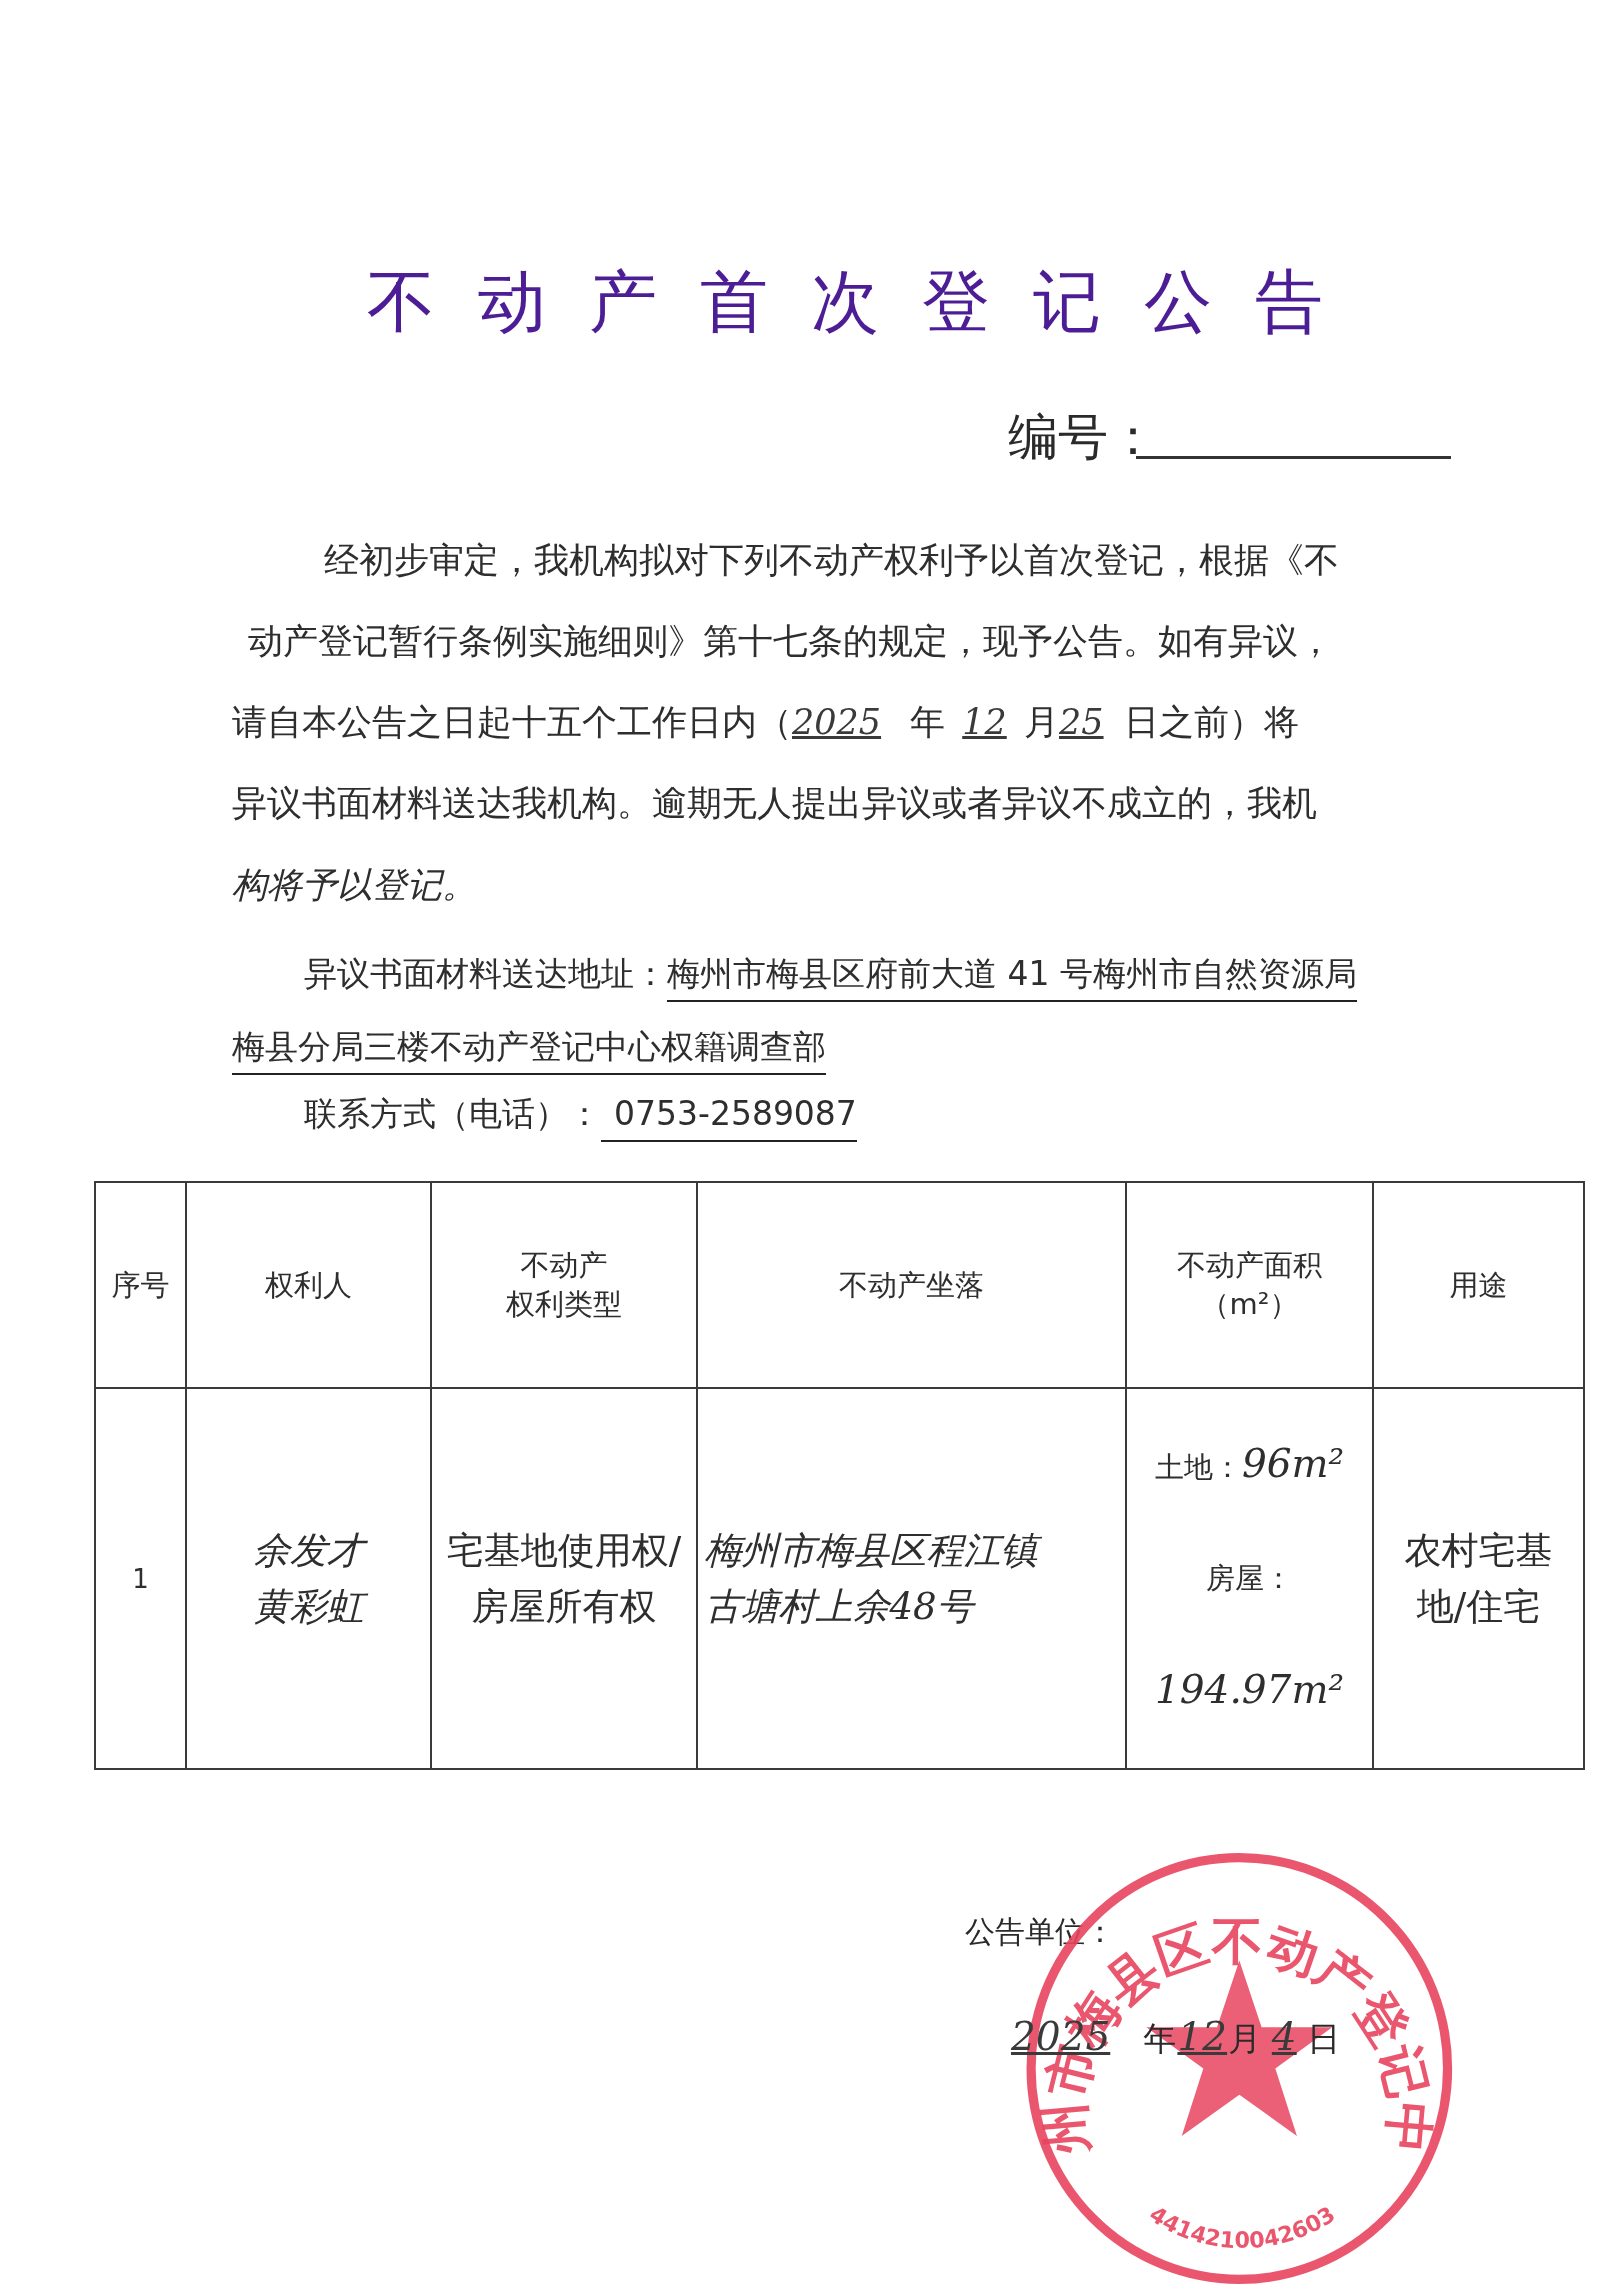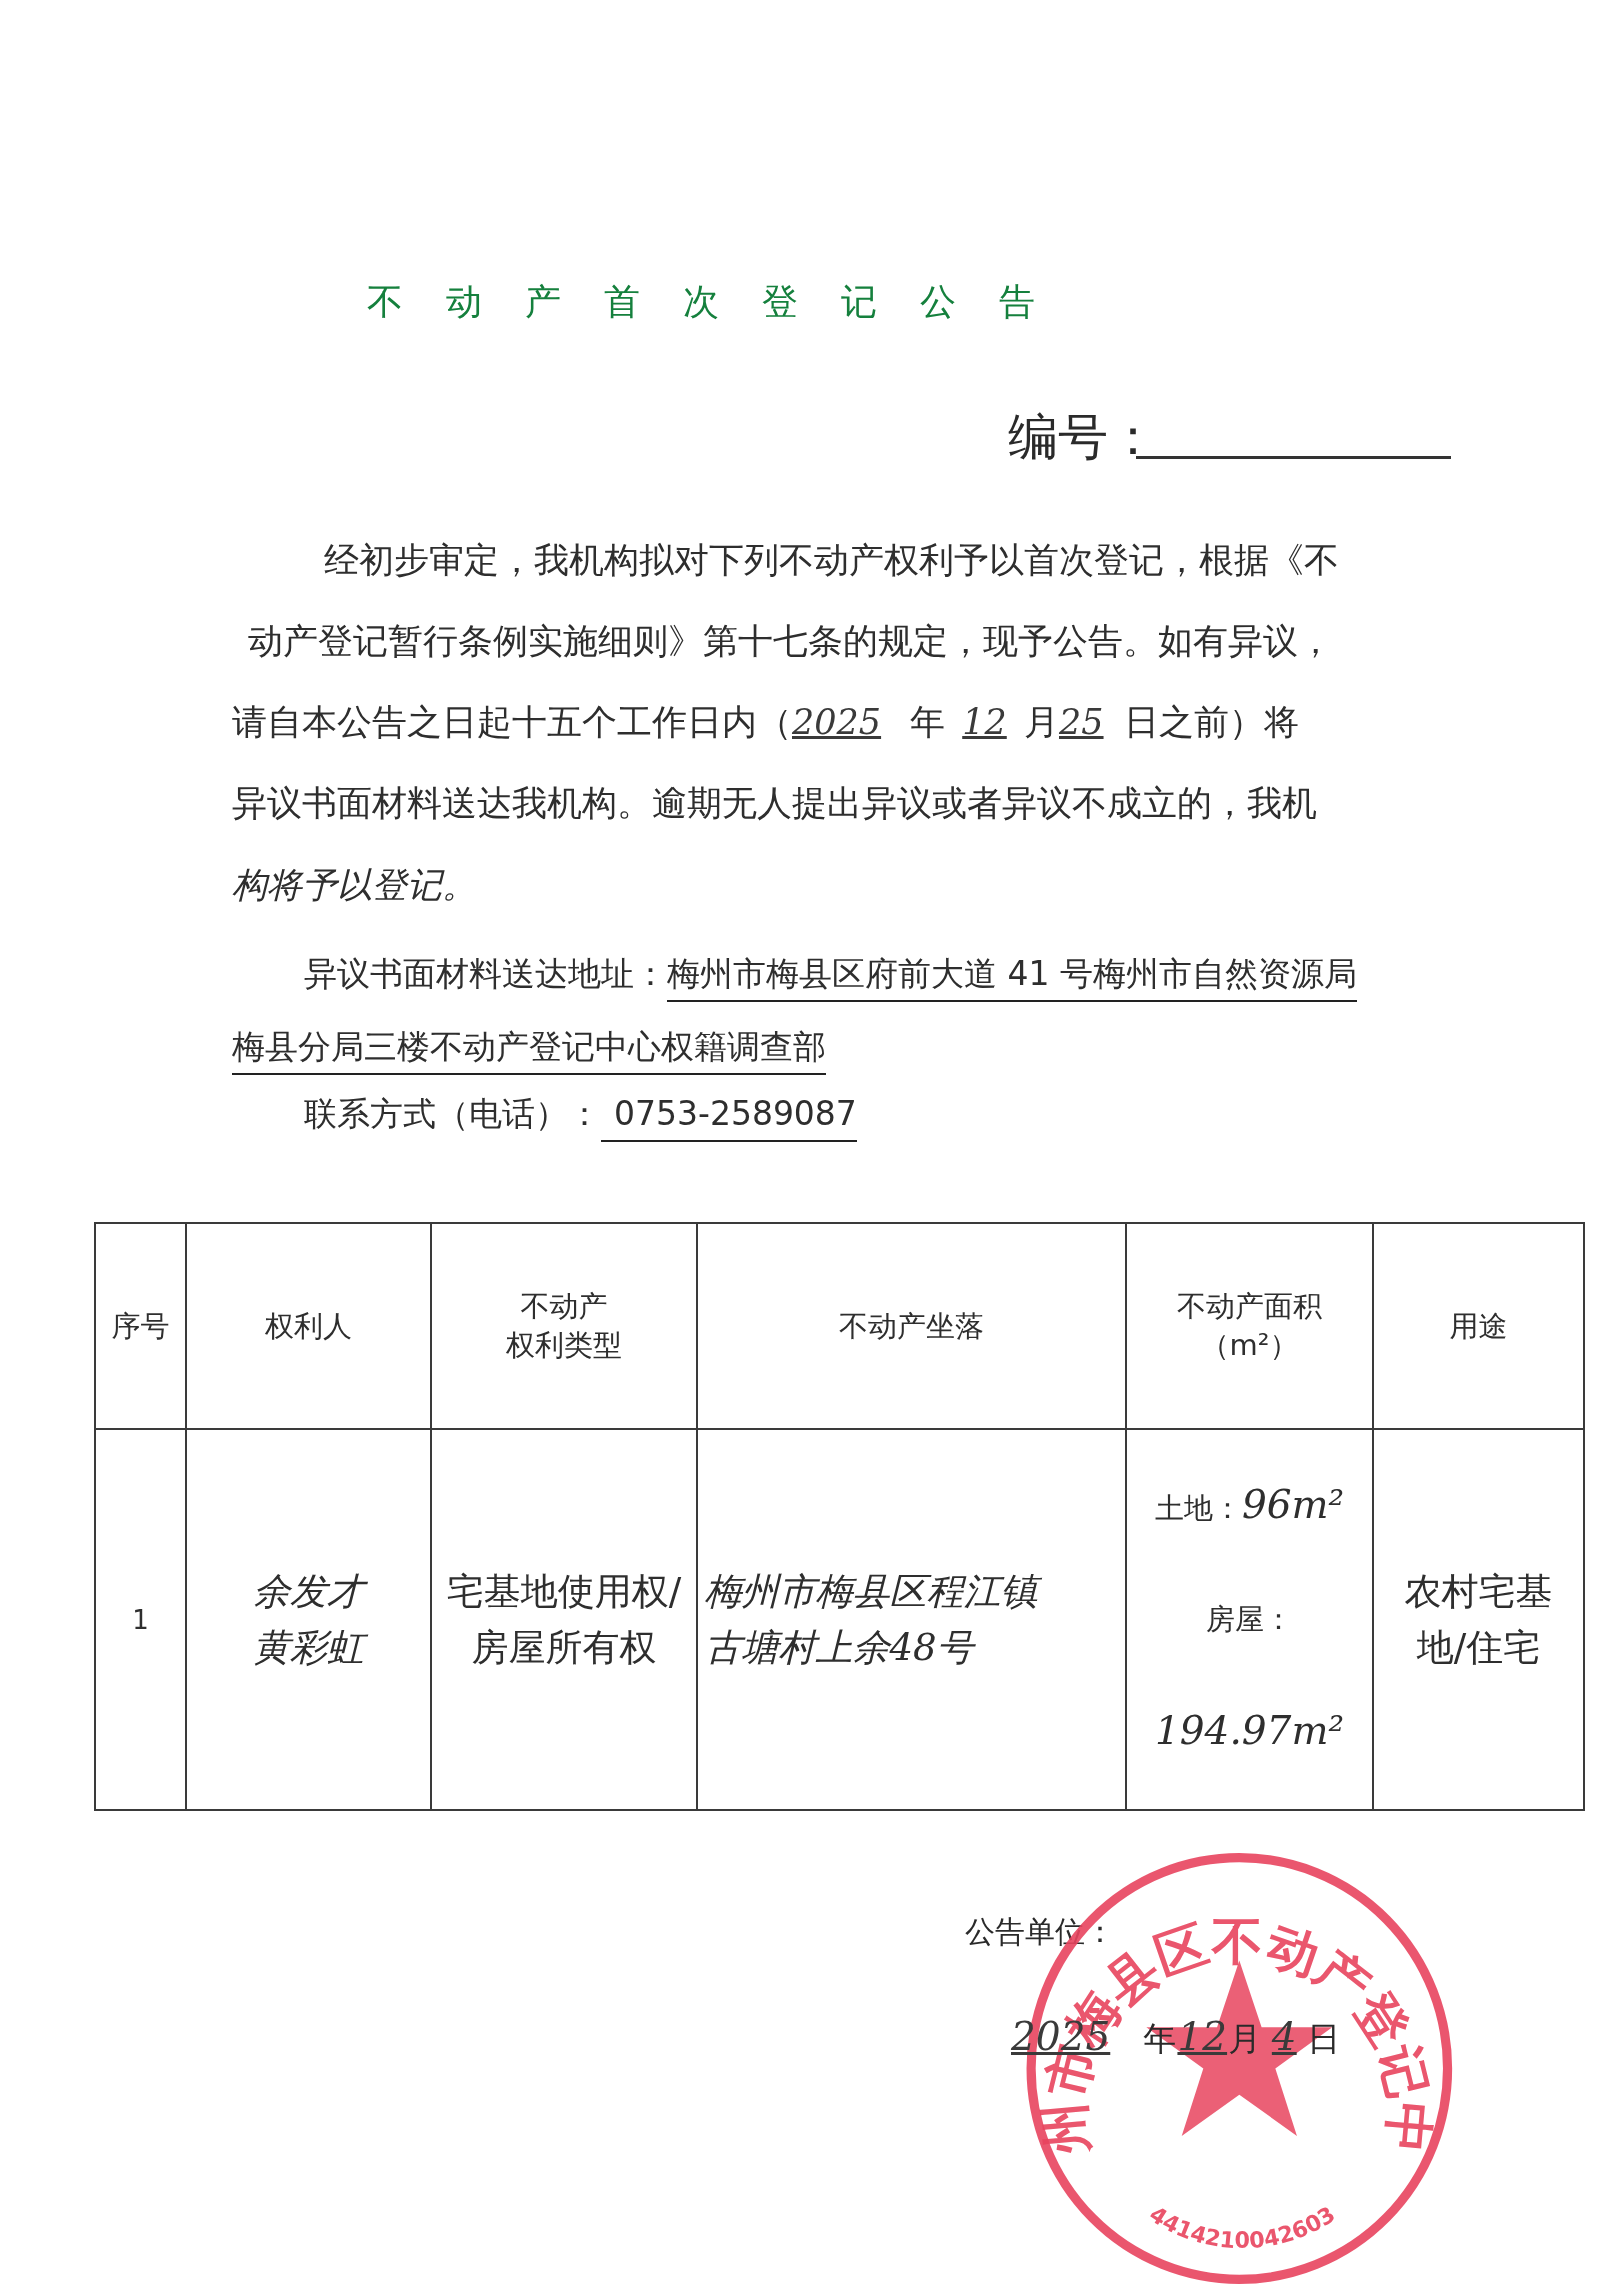--- a/index.html
+++ b/index.html
@@ -1,28 +1,28 @@
 <!DOCTYPE html>
 <html style="font-size:10.5px"><head>
 <meta charset="utf-8">
 <style>
   html, body { margin:0; padding:0; background:#ffffff; }
   body { width:1623px; height:2295px; position:relative; overflow:hidden;
          font-family:"DejaVu Sans", "Liberation Sans", sans-serif; color:#2a2a2a; }
   .abs { position:absolute; }
-  .title { left:367px; top:259px; width:916px; height:85px; font-size:36px;
-           letter-spacing:43px; white-space:nowrap; line-height:85px; color:#15803d; }
+  .title { left:367px; top:259px; width:916px; height:85px; font-size:68px;
+           letter-spacing:43px; white-space:nowrap; line-height:85px; color:#4c1d95; }
   .serial { left:1008px; top:411px; font-size:50px; line-height:52px; white-space:nowrap; }
   .serial-line { left:1136px; top:456px; width:315px; height:3.3px; background:#333; }
   .para { left:232px; width:1217px; font-size:35px; line-height:81px; color:#2e2e2e; }
   .p-line { position:absolute; white-space:nowrap; }
   .hand { font-family:"DejaVu Serif", serif; font-style:italic; color:#3a3a3a;text-decoration:underline; }
   .u { border-bottom:2.6px solid #222; padding-bottom:7px; }
   table.reg { position:absolute; left:94px; top:1181px; width:1490px; height:589px;
-              border-collapse:collapse; table-layout:fixed;margin-top:41px; }
+              border-collapse:collapse; table-layout:fixed; }
   table.reg td, table.reg th { border:2.6px solid #3a3a3a; text-align:center; vertical-align:middle;
               font-weight:normal; color:#2e2e2e; padding:0 6.5px; }
   table.reg th { font-size:29px; line-height:39px; height:204px; }
   table.reg td { font-size:37px; line-height:56px; }
   .namecell { font-family:"DejaVu Serif", serif; font-style:italic; font-size:46px; line-height:98px; }
   .addrcell { font-family:"DejaVu Serif", serif; font-style:italic; font-size:46px; line-height:98px; text-align:left !important; }
   .areacell { text-align:right; font-size:29px !important; line-height:111px !important; }
   .areacell .v { font-family:"DejaVu Serif", serif; font-style:italic; font-size:39px; }
   .footer-unit { left:965px; top:1909px; font-size:30px; line-height:46px; white-space:nowrap; }
   .footer-date { left:1011px; top:2011px; font-size:39px; line-height:52px; white-space:nowrap; }

